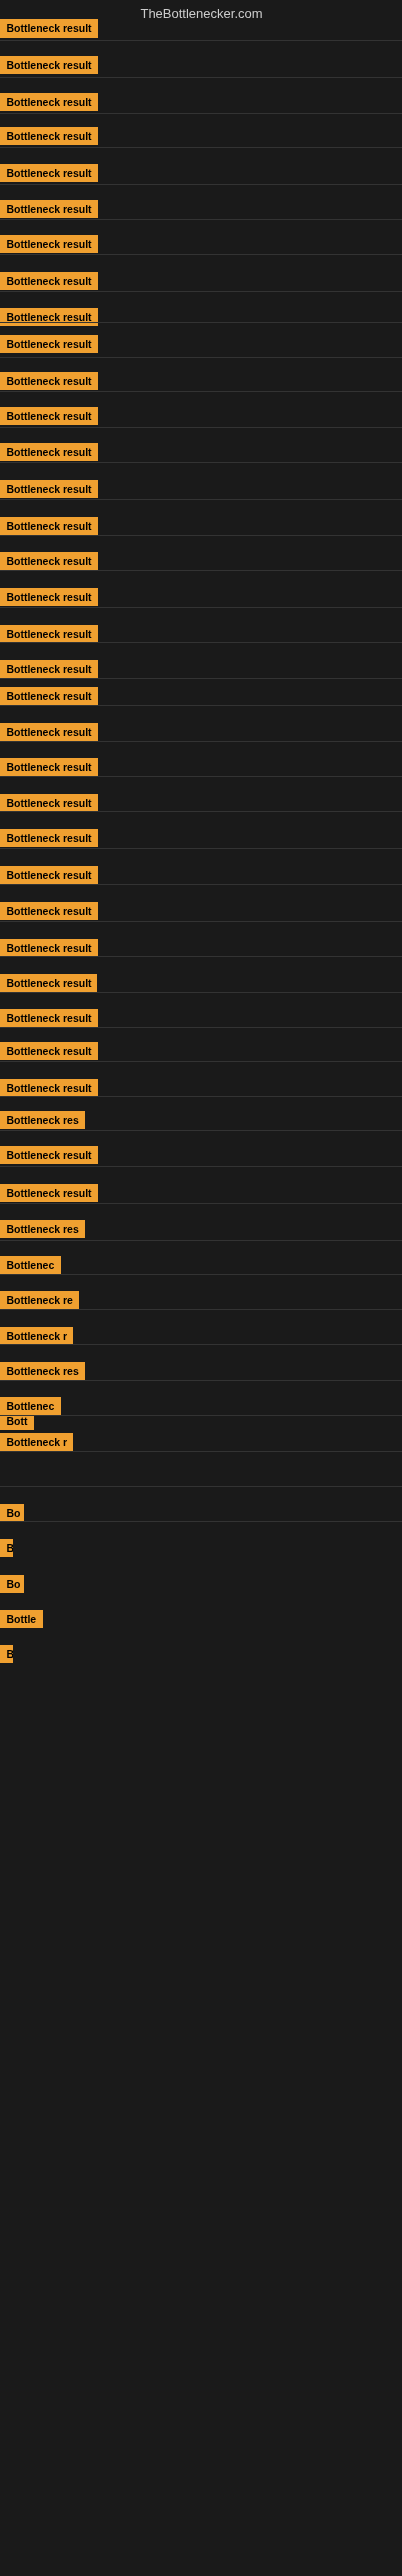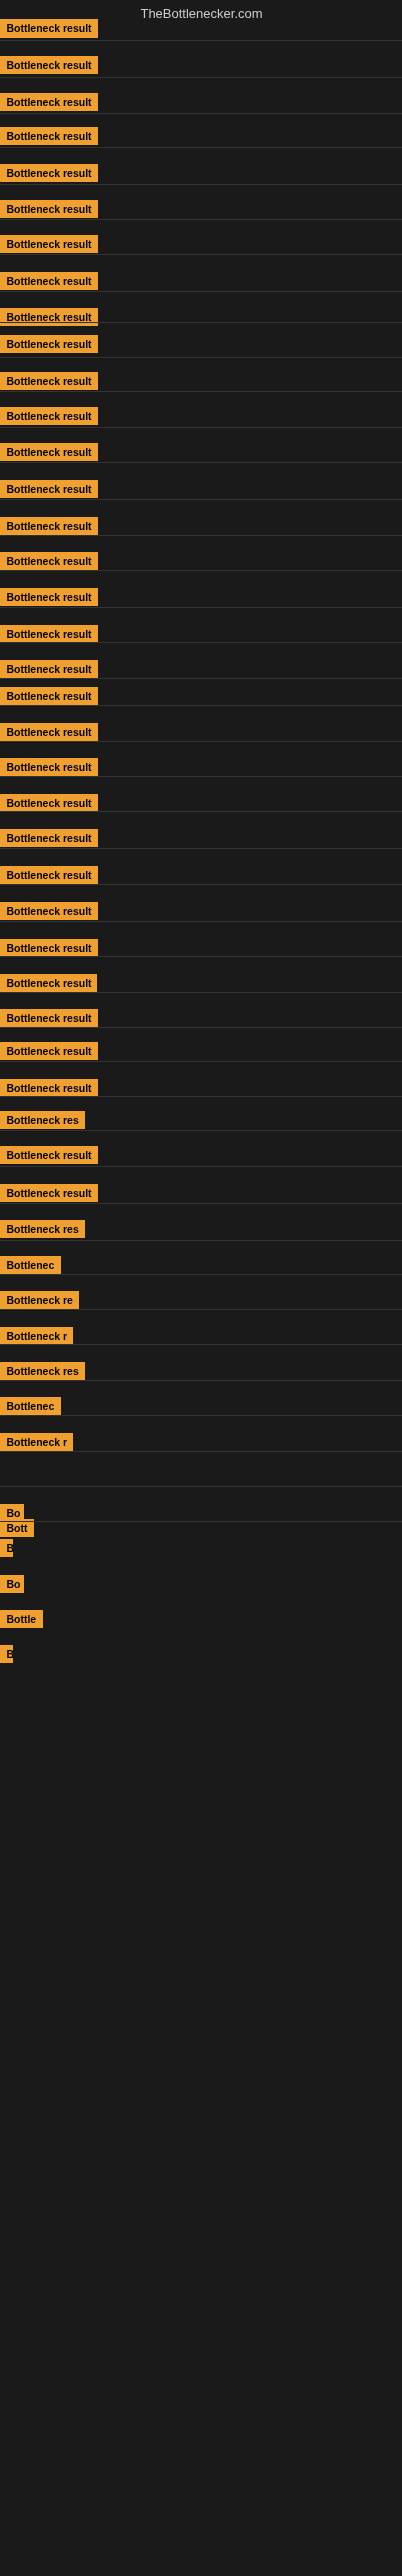--- a/index.html
+++ b/index.html
@@ -83,21 +83,21 @@
     <div class="bottleneck-item" style="top: 1111px; left: 0px;"><span class="bottleneck-label" style="max-width: 101px;">Bottleneck res</span></div>
     <div class="bottleneck-item" style="top: 1146px; left: 0px;"><span class="bottleneck-label" style="max-width: 119px;">Bottleneck result</span></div>
     <div class="bottleneck-item" style="top: 1184px; left: 0px;"><span class="bottleneck-label" style="max-width: 122px;">Bottleneck result</span></div>
     <div class="bottleneck-item" style="top: 1220px; left: 0px;"><span class="bottleneck-label" style="max-width: 97px;">Bottleneck res</span></div>
     <div class="bottleneck-item" style="top: 1256px; left: 0px;"><span class="bottleneck-label" style="max-width: 72px;">Bottlenec</span></div>
     <div class="bottleneck-item" style="top: 1291px; left: 0px;"><span class="bottleneck-label" style="max-width: 89px;">Bottleneck re</span></div>
     <div class="bottleneck-item" style="top: 1327px; left: 0px;"><span class="bottleneck-label" style="max-width: 81px;">Bottleneck r</span></div>
     <div class="bottleneck-item" style="top: 1362px; left: 0px;"><span class="bottleneck-label" style="max-width: 95px;">Bottleneck res</span></div>
     <div class="bottleneck-item" style="top: 1397px; left: 0px;"><span class="bottleneck-label" style="max-width: 68px;">Bottlenec</span></div>
     <div class="bottleneck-item" style="top: 1433px; left: 0px;"><span class="bottleneck-label" style="max-width: 82px;">Bottleneck r</span></div>
-    <div class="bottleneck-item" style="top: 1519px; left: 0px;"><span class="bottleneck-label" style="max-width: 40px;">Bott</span></div>
+    <div class="bottleneck-item" style="top: 1412px; left: 0px;"><span class="bottleneck-label" style="max-width: 40px;">Bott</span></div>
     <div class="bottleneck-item" style="top: 1504px; left: 0px;"><span class="bottleneck-label" style="max-width: 24px;">Bo</span></div>
     <div class="bottleneck-item" style="top: 1539px; left: 0px;"><span class="bottleneck-label" style="max-width: 13px;">B</span></div>
     <div class="bottleneck-item" style="top: 1575px; left: 0px;"><span class="bottleneck-label" style="max-width: 24px;">Bo</span></div>
     <div class="bottleneck-item" style="top: 1610px; left: 0px;"><span class="bottleneck-label" style="max-width: 44px;">Bottle</span></div>
     <div class="bottleneck-item" style="top: 1645px; left: 0px;"><span class="bottleneck-label" style="max-width: 8px;">B</span></div>
     <div class="separator-line" style="top: 40px;"></div>
     <div class="separator-line" style="top: 77px;"></div>
     <div class="separator-line" style="top: 113px;"></div>
     <div class="separator-line" style="top: 147px;"></div>
     <div class="separator-line" style="top: 184px;"></div>

